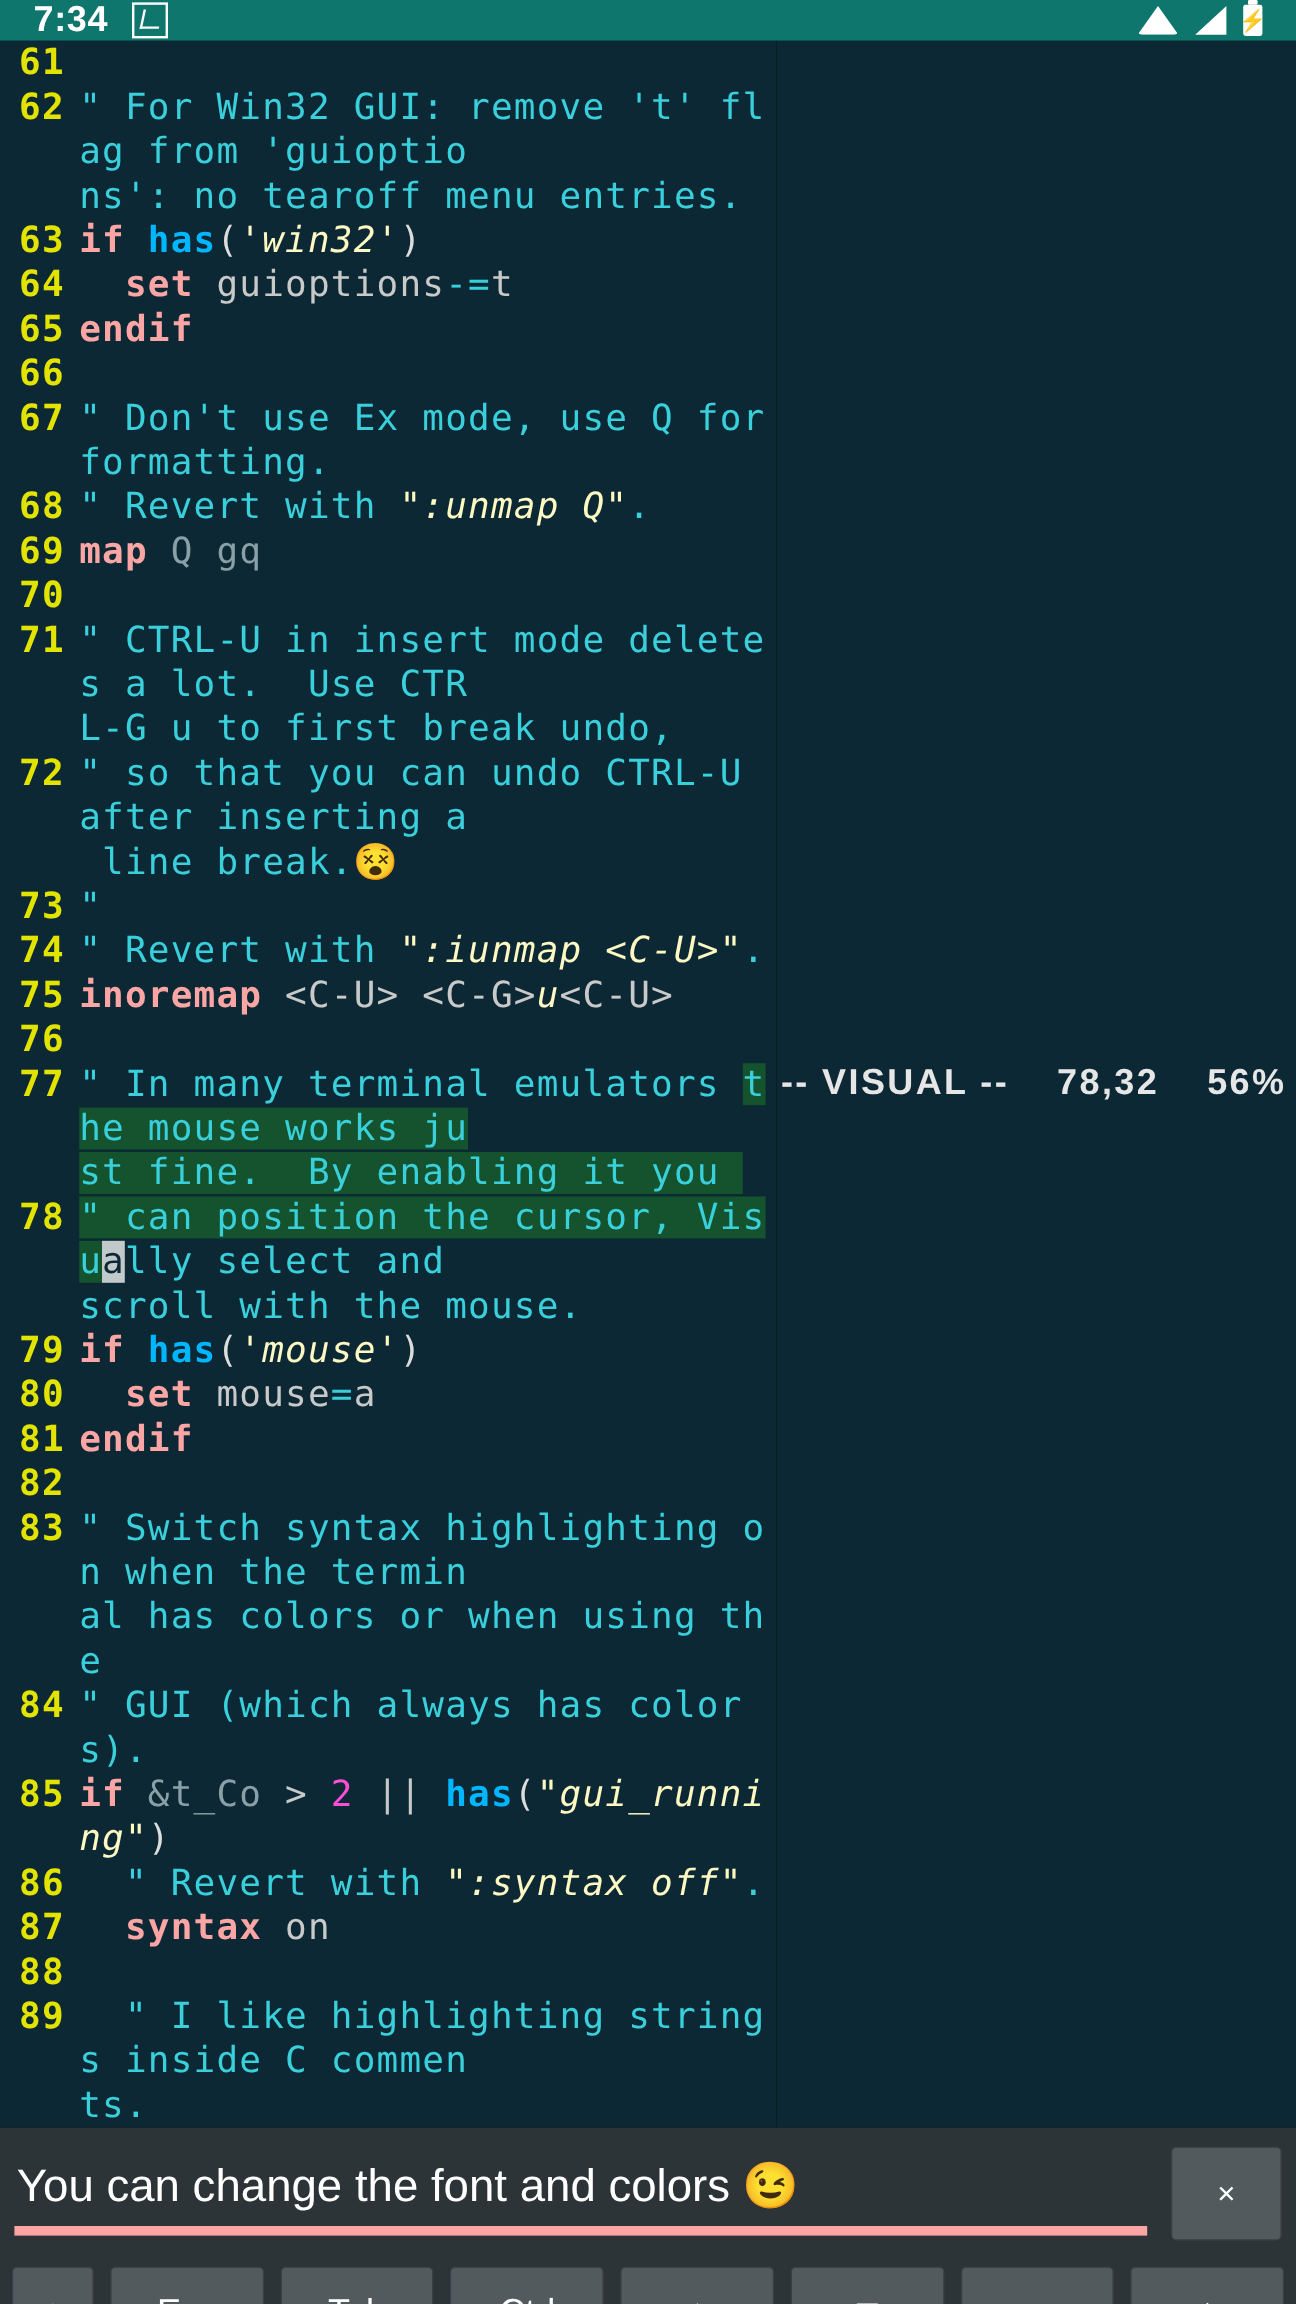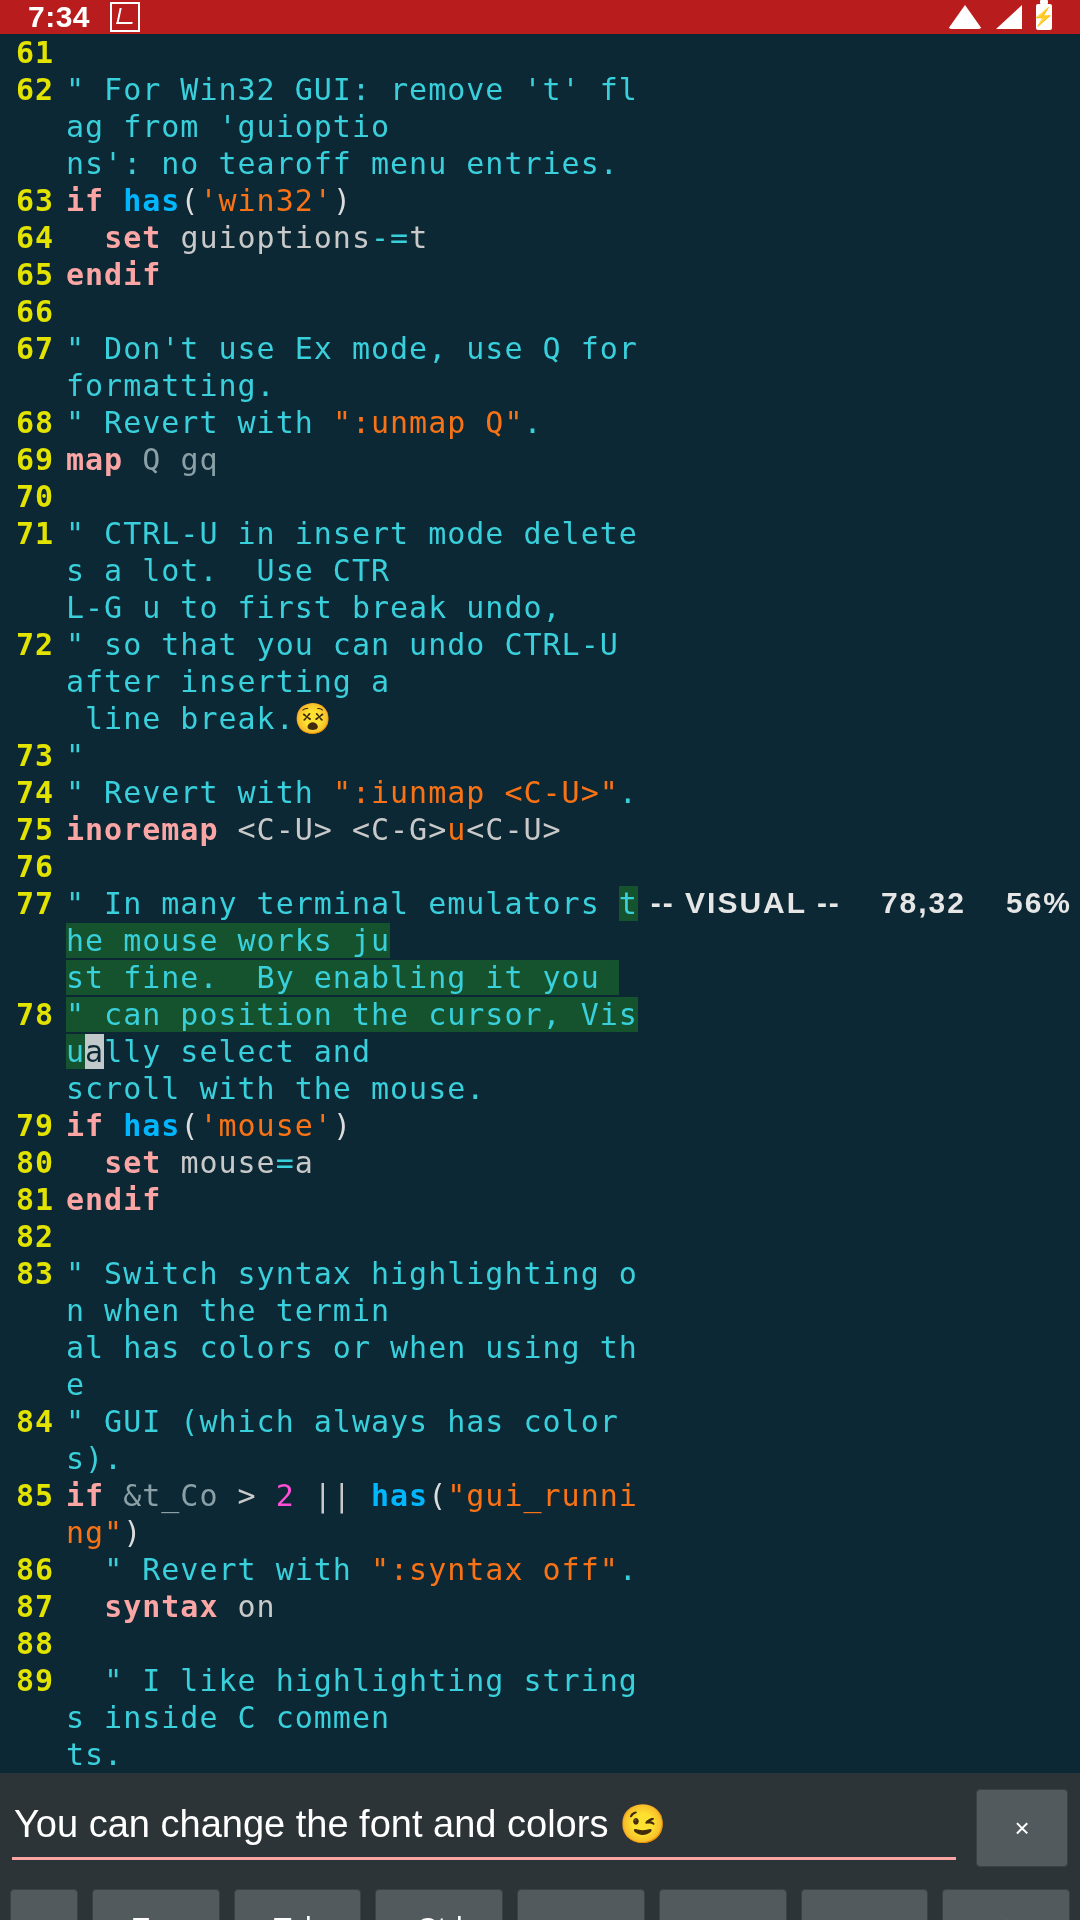--- a/index.html
+++ b/index.html
@@ -1,21 +1,21 @@
 <!DOCTYPE html>
 <html><head>
 <meta charset="utf-8">
 <style>
   * { margin: 0; padding: 0; box-sizing: border-box; }
   html, body { width: 1080px; height: 1920px; background: #000; font-family: sans-serif; overflow: hidden; }
 
   
   .status-bar {
     height: 56px;
-    background: #b91c1c;
+    background: #0f766e;
     color: #fff;
     display: flex;
     align-items: center;
     justify-content: space-between;
     padding: 0 28px;
     font-weight: 700;
     font-size: 30px;
     letter-spacing: 0.5px;
   }
   .status-left { display: flex; align-items: center; gap: 20px; }
@@ -59,21 +59,21 @@
   }
   .code { color:#dcdcdc; white-space:pre-wrap; word-break:break-all; flex:1; padding-left: 12px; }
 
   
   .wrap .lnno { visibility:hidden; }
 
   
   .c-comment  { color:#39d0dc; }        
   .c-key      { color:#fca5a5; font-weight:700; } 
   .c-func     { color:#00b7ff; font-weight:700; } 
-  .c-str      { color:#f97316; }        
+  .c-str      { color:#fef9c3;font-style:italic; }        
   .c-ident    { color:#c9c9c9; }        
   .c-op       { color:#dcdcdc; }
   .c-dim      { color:#8aa0a6; }
   .c-num      { color:#ff4fd8; }
 
   .vsel { background:#14532d; }         
   .vcur { background:#c2c9cb; color:#0b2834; } 
 
   
   .vim-status {
@@ -93,21 +93,21 @@
     background:#2d3437;
     display:flex; align-items:center; gap:20px;
     padding: 16px 12px 8px 12px;
   }
   .input-field {
     flex:1;
     background:transparent;
     border:none; outline:none;
     color:#fff;
     font-size:38px;
-    border-bottom:3px solid #fca5a5;
+    border-bottom:8px solid #fca5a5;
     padding: 6px 4px 12px 2px;
   }
   .close-btn {
     width:92px; height:78px;
     background:#525a5e;
     color:#fff; font-size:26px;
     display:flex;align-items:center;justify-content:center;
     border-radius:4px;
     border:1px solid #3b4245;
   }

